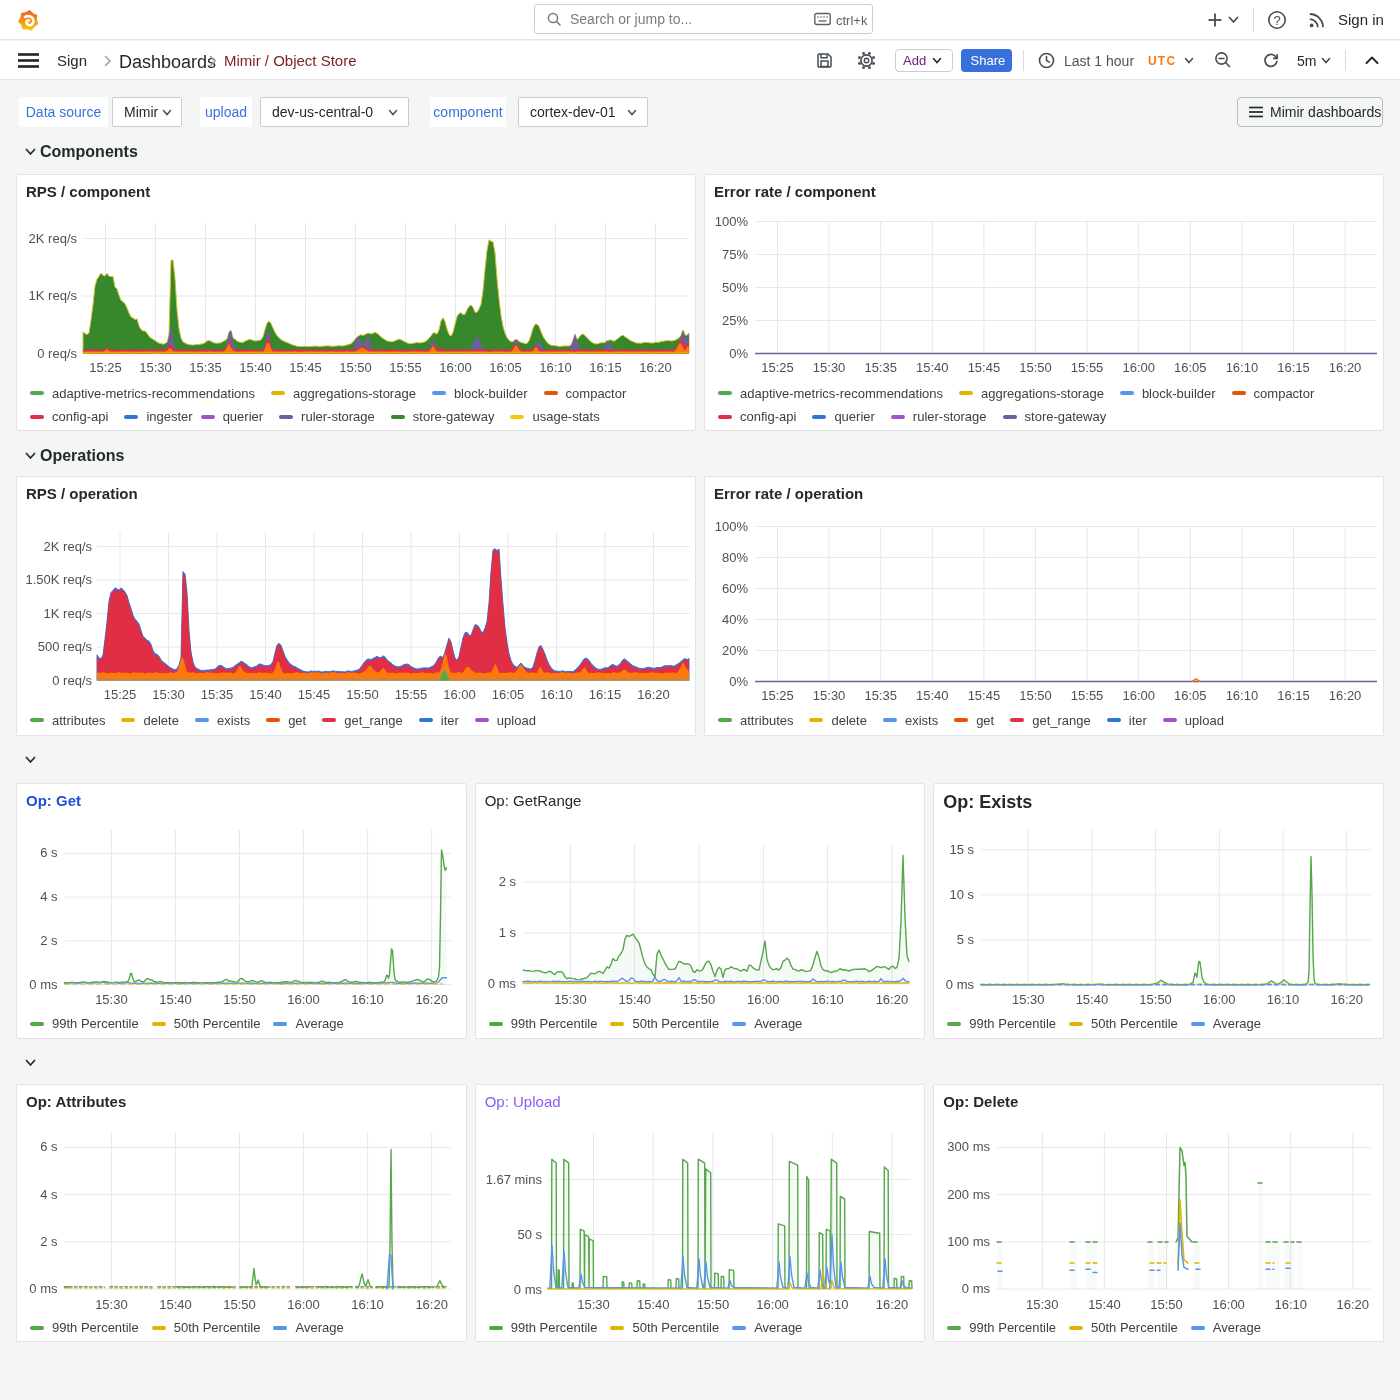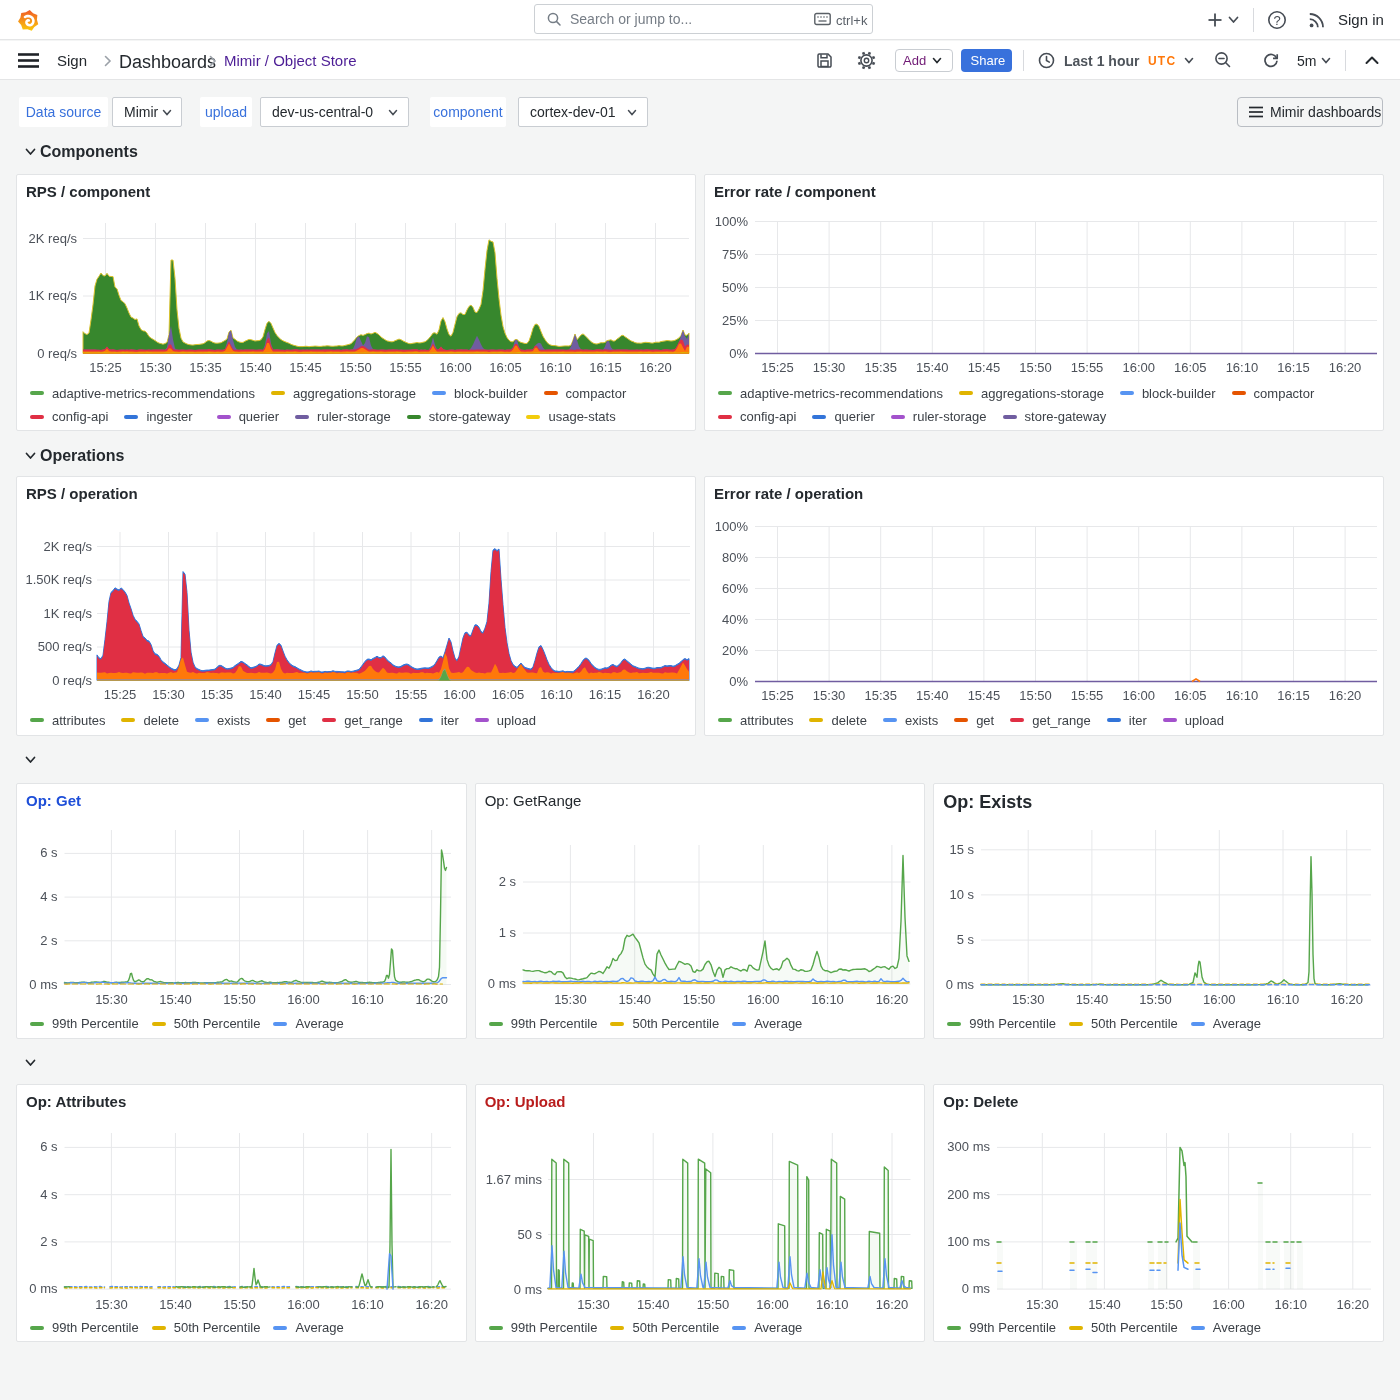--- a/index.html
+++ b/index.html
@@ -56,21 +56,21 @@
     <line x1="0" y1="13.5" x2="21" y2="13.5" stroke="#1f2227" stroke-width="2.6"></line>
   </svg>
 <div style="position:absolute;left:57px;top:52px;font-size:15px;color:#24292e">Sign</div>
 <svg style="position:absolute;left:103px;top:55px" width="9" height="12" viewBox="0 0 9 12">
     <path d="M2.5 1.5 L7 6 L2.5 10.5" fill="none" stroke="#9ba1a8" stroke-width="1.6" stroke-linecap="round"></path>
   </svg>
 <div style="position:absolute;left:119px;top:52px;font-size:18px;color:#24292e">Dashboards</div>
 <svg style="position:absolute;left:208px;top:55px" width="9" height="12" viewBox="0 0 9 12">
     <path d="M2.5 1.5 L7 6 L2.5 10.5" fill="none" stroke="#9ba1a8" stroke-width="1.6" stroke-linecap="round"></path>
   </svg>
-<div style="position:absolute;left:224px;top:52px;font-size:15px;color:#4c1d95">Mimir / Object Store</div>
+<div style="position:absolute;left:224px;top:52px;font-size:15px;color:#7f1d1d">Mimir / Object Store</div>
 <svg style="position:absolute;left:816px;top:52px" width="17" height="17" viewBox="0 0 17 17">
     <path d="M2 3.2 a1.2 1.2 0 0 1 1.2-1.2 H12 L15 5 v8.8 a1.2 1.2 0 0 1-1.2 1.2 H3.2 A1.2 1.2 0 0 1 2 13.8 Z" fill="none" stroke="#464c54" stroke-width="1.5"></path>
     <path d="M5 2.2 v3.6 h6 V2.4" fill="none" stroke="#464c54" stroke-width="1.5"></path>
     <rect x="5" y="9" width="7" height="5.5" fill="none" stroke="#464c54" stroke-width="1.5"></rect>
   </svg>
 <svg style="position:absolute;left:857px;top:51px" width="19" height="19" viewBox="0 0 19 19">
     <circle cx="9.5" cy="9.5" r="5.6" fill="none" stroke="#464c54" stroke-width="1.6"></circle>
     <circle cx="9.5" cy="9.5" r="2.2" fill="none" stroke="#464c54" stroke-width="1.4"></circle>
     <line x1="15.41" y1="11.95" x2="17.72" y2="12.91" stroke="#464c54" stroke-width="2.6"></line>
     <line x1="11.95" y1="15.41" x2="12.91" y2="17.72" stroke="#464c54" stroke-width="2.6"></line>
@@ -86,21 +86,21 @@
 <svg style="position:absolute;left:931.5px;top:56.5px" width="10" height="8" viewBox="0 0 10 8">
     <path d="M1.5 1.5 L5 5.5 L8.5 1.5" fill="none" stroke="#24292e" stroke-width="1.6" stroke-linecap="round"></path>
   </svg>
 <div style="position:absolute;left:961px;top:48.5px;width:51px;height:23px;background:#3871dc;border-radius:4px"></div>
 <div style="position:absolute;left:970.5px;top:53px;font-size:13px;font-weight:500;color:#fff">Share</div>
 <div style="position:absolute;left:1023px;top:50px;width:1px;height:21px;background:#d8dade"></div>
 <svg style="position:absolute;left:1038px;top:52px" width="17" height="17" viewBox="0 0 17 17">
     <circle cx="8.5" cy="8.5" r="7" fill="none" stroke="#464c54" stroke-width="1.6"></circle>
     <path d="M8.5 4.5 v4 l2.8 1.6" fill="none" stroke="#464c54" stroke-width="1.6" stroke-linecap="round"></path>
   </svg>
-<div style="position:absolute;left:1064px;top:52.5px;font-size:14px;font-weight:700;color:#4e545b">Last 1 hour</div>
+<div style="position:absolute;left:1064px;top:52.5px;font-size:14px;font-weight:400;color:#4e545b">Last 1 hour</div>
 <div style="position:absolute;left:1148px;top:54px;font-size:12px;font-weight:700;color:#ff780a;letter-spacing:1.2px">UTC</div>
 <svg style="position:absolute;left:1184px;top:57px" width="10" height="8" viewBox="0 0 10 8">
     <path d="M1.5 1.5 L5 5.5 L8.5 1.5" fill="none" stroke="#464c54" stroke-width="1.6" stroke-linecap="round"></path>
   </svg>
 <svg style="position:absolute;left:1214px;top:51px" width="18" height="18" viewBox="0 0 18 18">
     <circle cx="7.5" cy="7.5" r="5.6" fill="none" stroke="#464c54" stroke-width="1.6"></circle>
     <line x1="11.8" y1="11.8" x2="15.5" y2="15.5" stroke="#464c54" stroke-width="1.6" stroke-linecap="round"></line>
     <line x1="5" y1="7.5" x2="10" y2="7.5" stroke="#464c54" stroke-width="1.6" stroke-linecap="round"></line>
   </svg>
 <svg style="position:absolute;left:1262px;top:51px" width="18" height="18" viewBox="0 0 18 18">
@@ -164,40 +164,40 @@
 <div style="position:absolute;left:714px;top:484.5px;font-size:15px;font-weight:700;color:#24292e">Error rate / operation</div>
 <div style="position:absolute;left:16px;top:783px;width:450.7px;height:255.5px;background:#fff;border:1px solid #e2e4e6;border-radius:2px"></div>
 <div style="position:absolute;left:26px;top:792px;font-size:15px;font-weight:700;color:#1d4ed8">Op: Get</div>
 <div style="position:absolute;left:474.7px;top:783px;width:450.7px;height:255.5px;background:#fff;border:1px solid #e2e4e6;border-radius:2px"></div>
 <div style="position:absolute;left:484.7px;top:792px;font-size:15px;font-weight:400;color:#24292e">Op: GetRange</div>
 <div style="position:absolute;left:933.3px;top:783px;width:450.7px;height:255.5px;background:#fff;border:1px solid #e2e4e6;border-radius:2px"></div>
 <div style="position:absolute;left:943.3px;top:792px;font-size:18px;font-weight:700;color:#24292e">Op: Exists</div>
 <div style="position:absolute;left:16px;top:1084px;width:450.7px;height:257.5px;background:#fff;border:1px solid #e2e4e6;border-radius:2px"></div>
 <div style="position:absolute;left:26px;top:1093px;font-size:15px;font-weight:700;color:#24292e">Op: Attributes</div>
 <div style="position:absolute;left:474.7px;top:1084px;width:450.7px;height:257.5px;background:#fff;border:1px solid #e2e4e6;border-radius:2px"></div>
-<div style="position:absolute;left:484.7px;top:1093px;font-size:15px;font-weight:700;color:#b91c1c">Op: Upload</div>
+<div style="position:absolute;left:484.7px;top:1093px;font-size:15px;font-weight:400;color:#8b5cf6">Op: Upload</div>
 <div style="position:absolute;left:933.3px;top:1084px;width:450.7px;height:257.5px;background:#fff;border:1px solid #e2e4e6;border-radius:2px"></div>
 <div style="position:absolute;left:943.3px;top:1093px;font-size:15px;font-weight:700;color:#24292e">Op: Delete</div>
 <div style="position:absolute;left:30px;top:384px;font-size:13px;color:#3c4147;line-height:13px"><span style="display:inline-flex;align-items:center;margin-right:16px;white-space:nowrap">
       <span style="display:inline-block;width:14px;height:4px;border-radius:2px;background:#56a64b;margin-right:8px;vertical-align:middle"></span>
       <span>adaptive-metrics-recommendations</span>
     </span><span style="display:inline-flex;align-items:center;margin-right:16px;white-space:nowrap">
       <span style="display:inline-block;width:14px;height:4px;border-radius:2px;background:#e0b400;margin-right:8px;vertical-align:middle"></span>
       <span>aggregations-storage</span>
     </span><span style="display:inline-flex;align-items:center;margin-right:16px;white-space:nowrap">
       <span style="display:inline-block;width:14px;height:4px;border-radius:2px;background:#5794f2;margin-right:8px;vertical-align:middle"></span>
       <span>block-builder</span>
     </span><span style="display:inline-flex;align-items:center;margin-right:16px;white-space:nowrap">
       <span style="display:inline-block;width:14px;height:4px;border-radius:2px;background:#e55400;margin-right:8px;vertical-align:middle"></span>
       <span>compactor</span>
     </span></div>
 <div style="position:absolute;left:30px;top:407.5px;font-size:13px;color:#3c4147;line-height:13px"><span style="display:inline-flex;align-items:center;margin-right:16px;white-space:nowrap">
       <span style="display:inline-block;width:14px;height:4px;border-radius:2px;background:#e02f44;margin-right:8px;vertical-align:middle"></span>
       <span>config-api</span>
-    </span><span style="display:inline-flex;align-items:center;margin-right:24px;white-space:nowrap">
+    </span><span style="display:inline-flex;align-items:center;margin-right:8px;white-space:nowrap">
       <span style="display:inline-block;width:14px;height:4px;border-radius:2px;background:#3274d9;margin-right:8px;vertical-align:middle"></span>
       <span>ingester</span>
     </span><span style="display:inline-flex;align-items:center;margin-right:16px;white-space:nowrap">
       <span style="display:inline-block;width:14px;height:4px;border-radius:2px;background:#a352cc;margin-right:8px;vertical-align:middle"></span>
       <span>querier</span>
     </span><span style="display:inline-flex;align-items:center;margin-right:16px;white-space:nowrap">
       <span style="display:inline-block;width:14px;height:4px;border-radius:2px;background:#705da0;margin-right:8px;vertical-align:middle"></span>
       <span>ruler-storage</span>
     </span><span style="display:inline-flex;align-items:center;margin-right:16px;white-space:nowrap">
       <span style="display:inline-block;width:14px;height:4px;border-radius:2px;background:#37872d;margin-right:8px;vertical-align:middle"></span>

